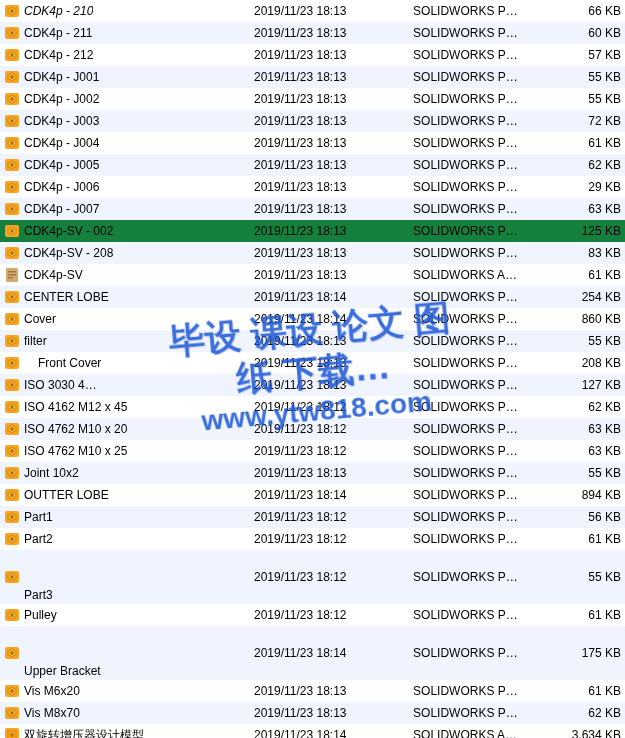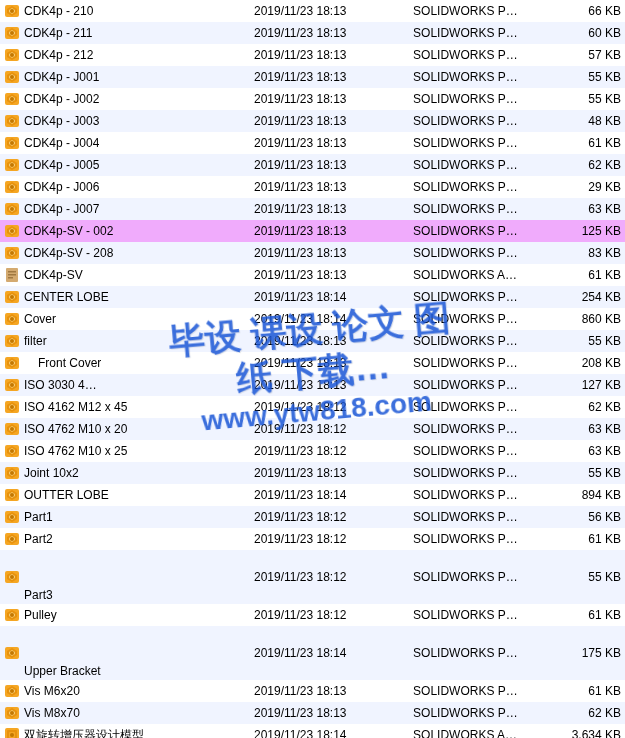--- a/index.html
+++ b/index.html
@@ -19,21 +19,21 @@
       height: 22px;
       border-bottom: none;
     }
     .file-list tr:nth-child(even) {
       background: #f0f4ff;
     }
     .file-list tr:nth-child(odd) {
       background: #fff;
     }
     .file-list tr.selected {
-      background: #f0abfc;
+      background: #15803d;
     }
     .file-list td {
       padding: 2px 4px;
       white-space: nowrap;
       overflow: hidden;
       text-overflow: ellipsis;
       vertical-align: middle;
     }
     .col-name { width: 220px; }
     .col-date { width: 140px; }
@@ -81,21 +81,21 @@
   <tbody id="file-tbody">
       <tr>
         <td class="col-name">
           <div class="cell-name">
             <span style="display: inline-block; width: 16px; height: 16px; margin-right: 4px; vertical-align: middle; flex-shrink: 0;"><svg width="16" height="16" viewBox="0 0 16 16" xmlns="http://www.w3.org/2000/svg">
     <rect x="1" y="2" width="14" height="12" rx="2" fill="#f5a623"></rect>
     <polygon points="8,3 13,6 13,10 8,13 3,10 3,6" fill="#e8920d"></polygon>
     <polygon points="8,5 11,7 11,9 8,11 5,9 5,7" fill="#f5c96e"></polygon>
     <circle cx="8" cy="8" r="2" fill="#c47800"></circle>
   </svg></span>
-            <span style="overflow: hidden; text-overflow: ellipsis; white-space: nowrap;">CDK4p - 210</span>
+            <span style="overflow: hidden; text-overflow: ellipsis; white-space: nowrap; font-style: italic;">CDK4p - 210</span>
           </div>
         </td>
         <td class="col-date">2019/11/23 18:13</td>
         <td class="col-type">SOLIDWORKS P…</td>
         <td class="col-size">66 KB</td>
       </tr>
       <tr>
         <td class="col-name">
           <div class="cell-name">
             <span style="display: inline-block; width: 16px; height: 16px; margin-right: 4px; vertical-align: middle; flex-shrink: 0;"><svg width="16" height="16" viewBox="0 0 16 16" xmlns="http://www.w3.org/2000/svg">
@@ -166,21 +166,21 @@
     <rect x="1" y="2" width="14" height="12" rx="2" fill="#f5a623"></rect>
     <polygon points="8,3 13,6 13,10 8,13 3,10 3,6" fill="#e8920d"></polygon>
     <polygon points="8,5 11,7 11,9 8,11 5,9 5,7" fill="#f5c96e"></polygon>
     <circle cx="8" cy="8" r="2" fill="#c47800"></circle>
   </svg></span>
             <span style="overflow: hidden; text-overflow: ellipsis; white-space: nowrap;">CDK4p - J003</span>
           </div>
         </td>
         <td class="col-date">2019/11/23 18:13</td>
         <td class="col-type">SOLIDWORKS P…</td>
-        <td class="col-size">48 KB</td>
+        <td class="col-size">72 KB</td>
       </tr>
       <tr>
         <td class="col-name">
           <div class="cell-name">
             <span style="display: inline-block; width: 16px; height: 16px; margin-right: 4px; vertical-align: middle; flex-shrink: 0;"><svg width="16" height="16" viewBox="0 0 16 16" xmlns="http://www.w3.org/2000/svg">
     <rect x="1" y="2" width="14" height="12" rx="2" fill="#f5a623"></rect>
     <polygon points="8,3 13,6 13,10 8,13 3,10 3,6" fill="#e8920d"></polygon>
     <polygon points="8,5 11,7 11,9 8,11 5,9 5,7" fill="#f5c96e"></polygon>
     <circle cx="8" cy="8" r="2" fill="#c47800"></circle>
   </svg></span>

